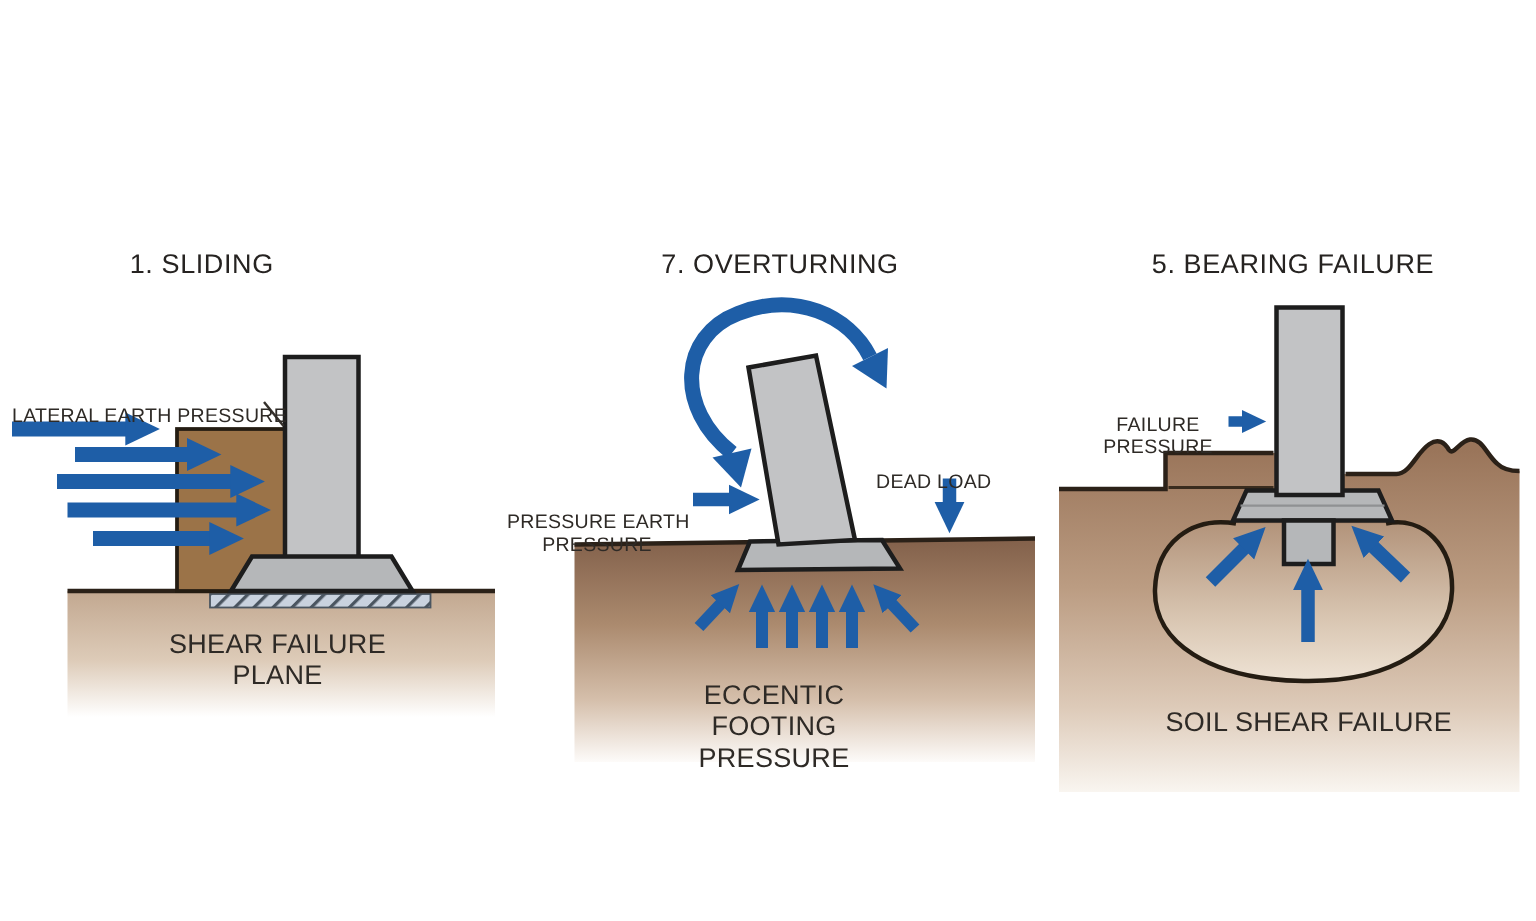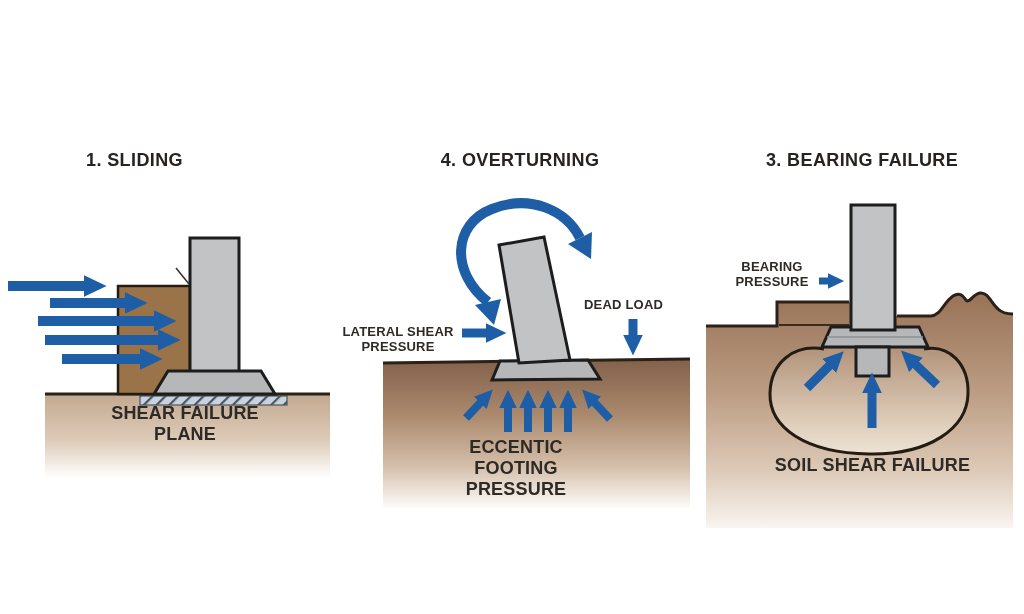--- a/index.html
+++ b/index.html
@@ -1,19 +1,19 @@
 <!DOCTYPE html>
 <html><head>
 <meta charset="utf-8">
 <style>
   html,body{margin:0;padding:0;background:#ffffff;}
   .canvas{position:relative;width:1024px;height:614px;background:#ffffff;overflow:hidden;
           font-family:"Liberation Sans","DejaVu Sans",sans-serif;}
   .gfx{position:absolute;left:0;top:0;}
-  .label{position:absolute;color:#2e2a26;font-weight:bold;line-height:1.18;}
+  .label{position:absolute;color:#2e2a26;font-weight:normal;line-height:1.18;margin-top:16px;}
   .title{font-size:18px;letter-spacing:0.4px;text-align:center;color:#262321;}
   .lab13{font-size:13px;letter-spacing:0.2px;white-space:nowrap;}
   .lab14{font-size:18px;letter-spacing:0.2px;}
   .center{text-align:center;}
   .line{display:block;}
 </style>
 </head>
 <body>
 
 <div class="canvas">
@@ -106,34 +106,35 @@
       <g stroke="#1e5ea7" stroke-width="9" marker-end="url(#mh)">
         <line x1="807" y1="388" x2="830" y2="365"></line>
         <line x1="872" y1="428" x2="872" y2="392"></line>
         <line x1="937" y1="385" x2="915" y2="364"></line>
       </g>
       <line x1="819" y1="281" x2="829" y2="281" stroke="#1e5ea7" stroke-width="7" marker-end="url(#mh)"></line>
     </g>
   </svg>
 
   <div class="label title" style="left:42px;top:150px;width:185px;">1. SLIDING</div>
-  <div class="label title" style="left:420px;top:150px;width:200px;">4. OVERTURNING</div>
-  <div class="label title" style="left:753px;top:150px;width:218px;">3. BEARING FAILURE</div>
+  <div class="label title" style="left:420px;top:150px;width:200px;">7. OVERTURNING</div>
+  <div class="label title" style="left:753px;top:150px;width:218px;">5. BEARING FAILURE</div>
 
+  <div class="label lab13" style="left:8px;top:253px;">LATERAL EARTH PRESSURE</div>
   <div class="label lab14 center" style="left:95px;top:403px;width:180px;">SHEAR FAILURE PLANE</div>
 
   <div class="label lab13 center" style="left:338px;top:324px;width:120px;">
-    <span class="line">LATERAL SHEAR</span>
+    <span class="line">PRESSURE EARTH</span>
     <span class="line">PRESSURE</span>
   </div>
   <div class="label lab13" style="left:584px;top:297px;">DEAD LOAD</div>
   <div class="label lab14 center" style="left:426px;top:437px;width:180px;">
     <span class="line">ECCENTIC FOOTING</span>
     <span class="line">PRESSURE</span>
   </div>
 
   <div class="label lab13 center" style="left:722px;top:259px;width:100px;">
-    <span class="line">BEARING</span>
+    <span class="line">FAILURE</span>
     <span class="line">PRESSURE</span>
   </div>
   <div class="label lab14 center" style="left:770px;top:455px;width:205px;">SOIL SHEAR FAILURE</div>
 
 </div>
 
 </body></html>

